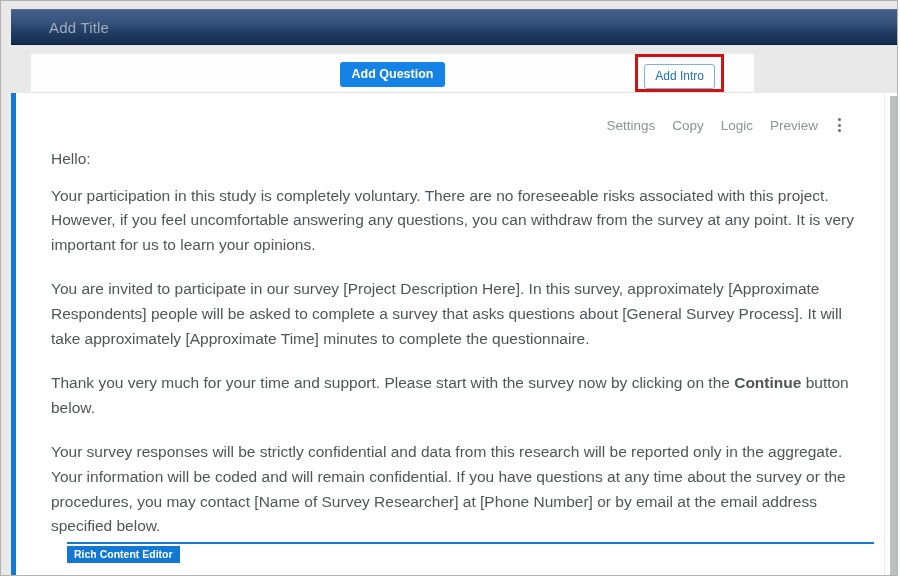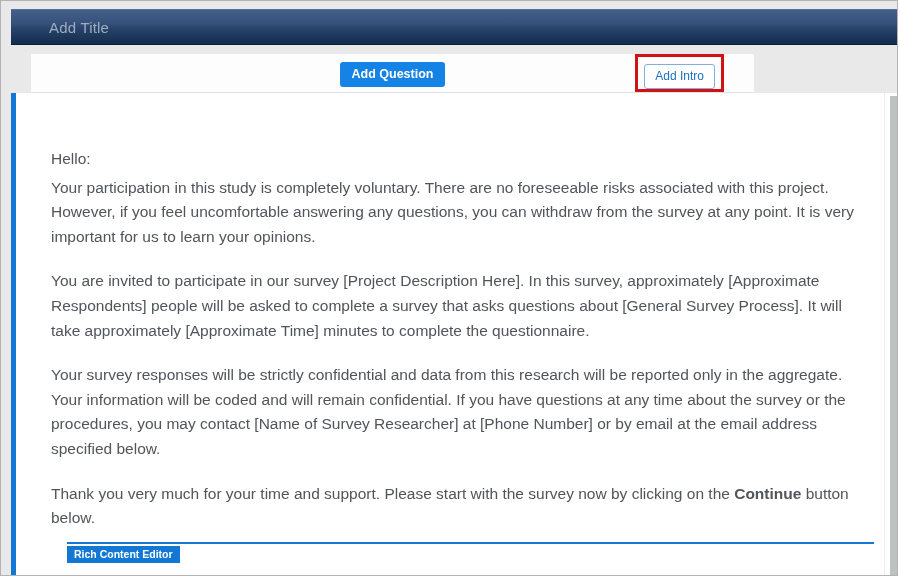--- a/index.html
+++ b/index.html
@@ -71,21 +71,21 @@
   .menu-item { cursor:pointer; }
   .kebab { display:flex; flex-direction:column; gap:2.5px; padding:1px 3px; cursor:pointer; }
   .kebab i { width:3px; height:3px; border-radius:50%; background:#6e6e6e; display:block; }
 
   
   .intro-text {
     position:absolute; left:40px; top:54px; width:812px;
     font-size:15.5px; line-height:24.6px; color:#50555a;
   }
   .intro-text .para { margin-bottom:20px; }
-  .intro-text .nogap { margin-bottom:4px; }
+  .intro-text .nogap { margin-bottom:12px; }
   .bold { font-weight:bold; }
 
   
   .editor-bar { position:absolute; left:56px; top:449px; width:807px; border-top:2px solid #1278d4; }
   .editor-label {
     display:inline-block; background:#1278d4; color:#fff;
     font-size:10.5px; font-weight:bold; padding:2px 7px 3px;
     cursor:pointer;
   }
 </style>
@@ -101,27 +101,38 @@
   <div class="toolbar">
     <button class="add-question-btn">Add Question</button>
     <div class="add-intro-hl">
       <button class="add-intro-btn">Add Intro</button>
     </div>
   </div>
 
   <div class="card">
     <div class="accent-bar"></div>
 
+    <div class="menu-row">
+      <span class="menu-item">Settings</span>
+      <span class="menu-item">Copy</span>
+      <span class="menu-item">Logic</span>
+      <span class="menu-item">Preview</span>
+      <span class="kebab">
+        <i></i>
+          <i></i>
+          <i></i>
+      </span>
+    </div>
 
     <div class="intro-text">
       <div class="para nogap">Hello:</div>
       <div class="para">Your participation in this study is completely voluntary. There are no foreseeable risks associated with this project. However, if you feel uncomfortable answering any questions, you can withdraw from the survey at any point. It is very important for us to learn your opinions.</div>
       <div class="para">You are invited to participate in our survey [Project Description Here]. In this survey, approximately [Approximate Respondents] people will be asked to complete a survey that asks questions about [General Survey Process]. It will take approximately [Approximate Time] minutes to complete the questionnaire.</div>
+      <div class="para"><span>Thank you very much for your time and support. Please start with the survey now by clicking on the </span><span class="bold">Continue</span><span> button below.</span></div>
       <div class="para">Your survey responses will be strictly confidential and data from this research will be reported only in the aggregate. Your information will be coded and will remain confidential. If you have questions at any time about the survey or the procedures, you may contact [Name of Survey Researcher] at [Phone Number] or by email at the email address specified below.</div>
-      <div class="para"><span>Thank you very much for your time and support. Please start with the survey now by clicking on the </span><span class="bold">Continue</span><span> button below.</span></div>
     </div>
 
     <div class="editor-bar">
       <span class="editor-label">Rich Content Editor</span>
     </div>
   </div>
 
   <div class="gutter"></div>
   <div class="scrollbar">
     <div class="scroll-thumb"></div>

